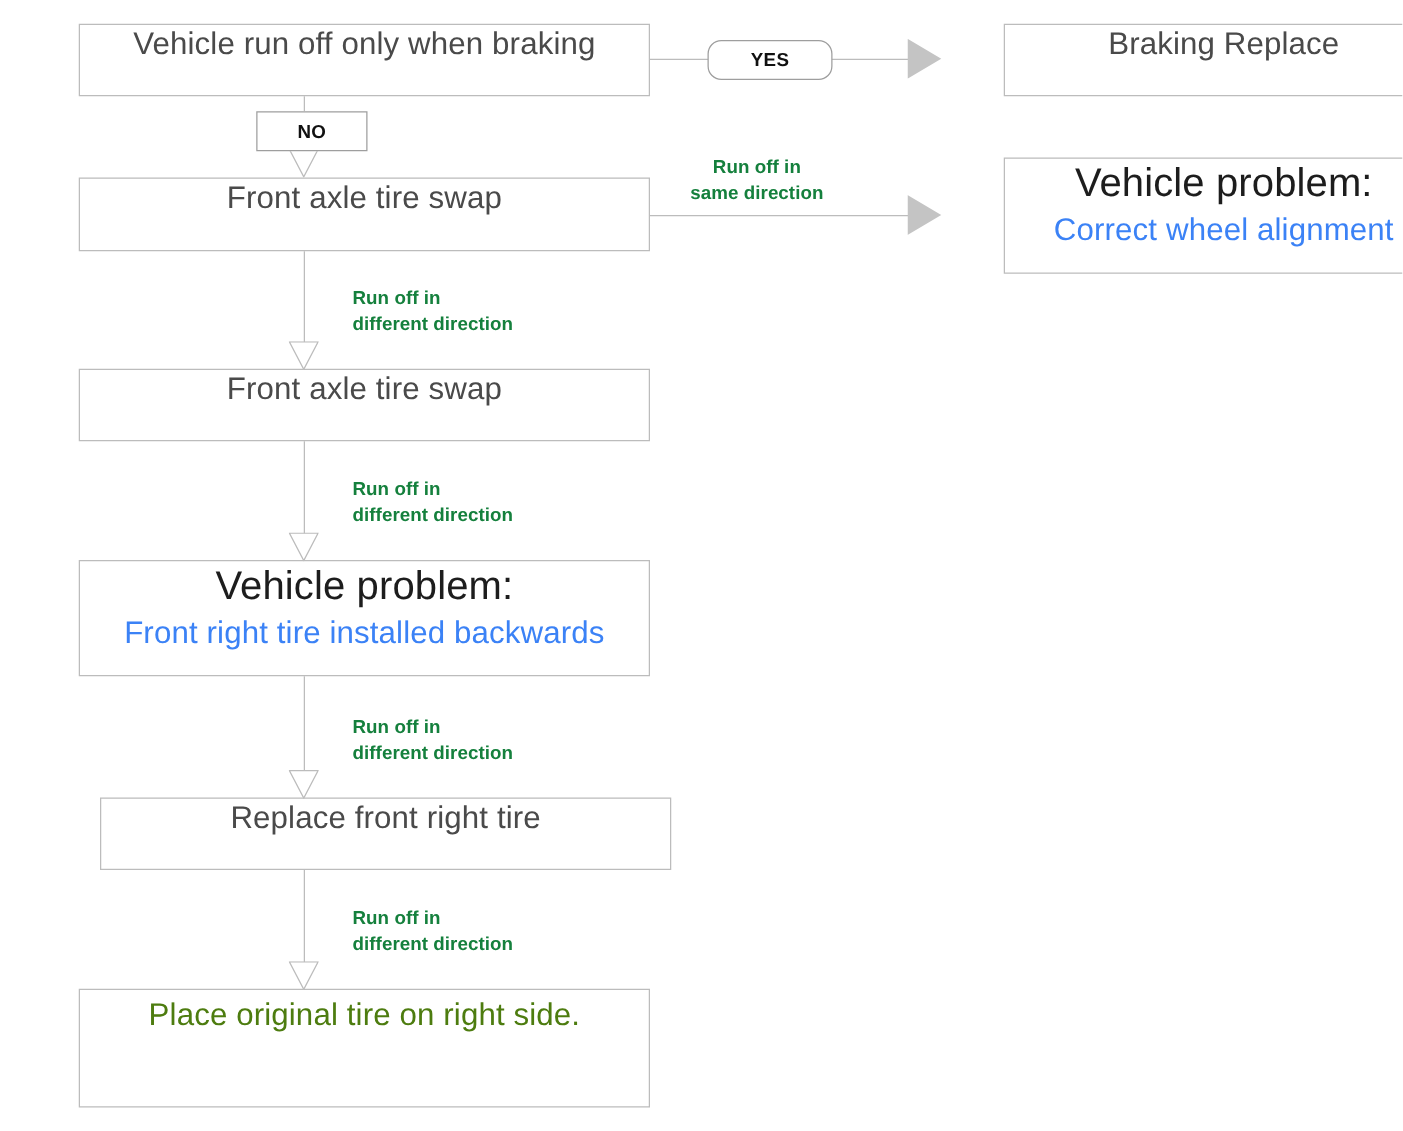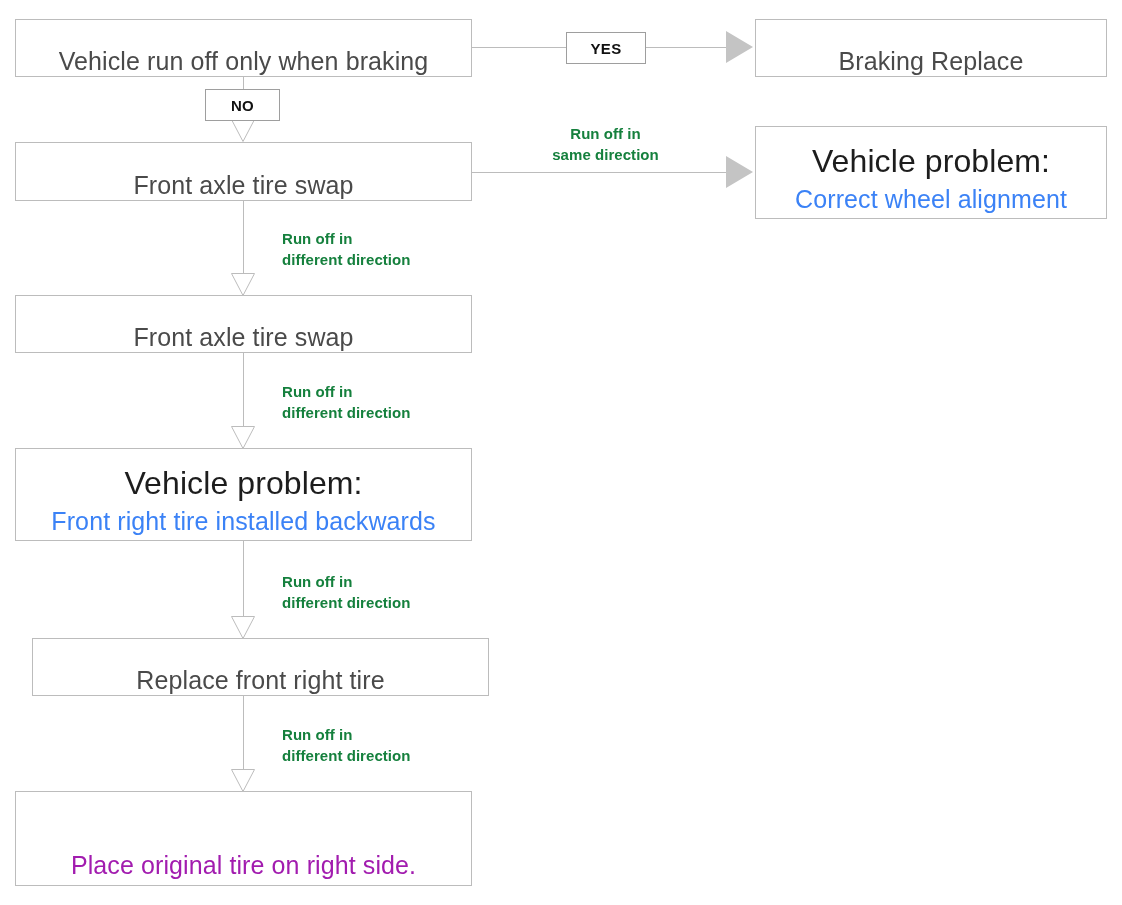--- a/index.html
+++ b/index.html
@@ -21,25 +21,26 @@
 
   
   .node {
     position: absolute;
     box-sizing: border-box;
     border: 1px solid #bcbcbc;
     background: #ffffff;
     display: flex;
     flex-direction: column;
     align-items: center;
-    justify-content: flex-end;
+    justify-content: flex-start;
     text-align: center;
     color: #4a4a4a;
     font-weight: 300;
     letter-spacing: 0.1px;
+    margin-left: 48px;
   }
   .node .line1,
   .node .line2 {
     display: block;
     width: 100%;
   }
   .node.single {
     font-size: 25px;
     line-height: 30px;
   }
@@ -52,21 +53,21 @@
   .node.double .line2 {
     font-size: 25px;
     line-height: 38px;
     color: #3b82f6;
     font-weight: 300;
   }
   .node.plain2 .line1,
   .node.plain2 .line2 {
     font-size: 25px;
     line-height: 40px;
-    color: #a21caf;
+    color: #4d7c0f;
     font-weight: 300;
   }
 
   
   .chip {
     position: absolute;
     box-sizing: border-box;
     border: 1px solid #9e9e9e;
     background: #ffffff;
     display: flex;
@@ -215,25 +216,25 @@
   </div>
 
   <div class="node single" style="left:32px; top:638px; width:457px; height:58px;">
     <span class="line1">Replace front right tire</span>
   </div>
 
   <div class="node plain2" style="left:15px; top:791px; width:457px; height:95px;">
     <span class="line1">Place original tire on right side.</span>
   </div>
 
-  <div class="chip" style="left:566px; top:32px; width:80px; height:32px;">
+  <div class="chip" style="left:566px; top:32px; width:100px; height:32px;border-radius:11px;">
     <span>YES</span>
   </div>
 
-  <div class="chip" style="left:205px; top:89px; width:75px; height:32px;">
+  <div class="chip" style="left:205px; top:89px; width:89px; height:32px;">
     <span>NO</span>
   </div>
 
   <div class="edge-label center" style="left:533px; top:123px; width:145px;">Run off in
 same direction</div>
 
   <div class="edge-label left" style="left:282px; top:228px; width:200px;">Run off in
 different direction</div>
 
   <div class="edge-label left" style="left:282px; top:381px; width:200px;">Run off in

